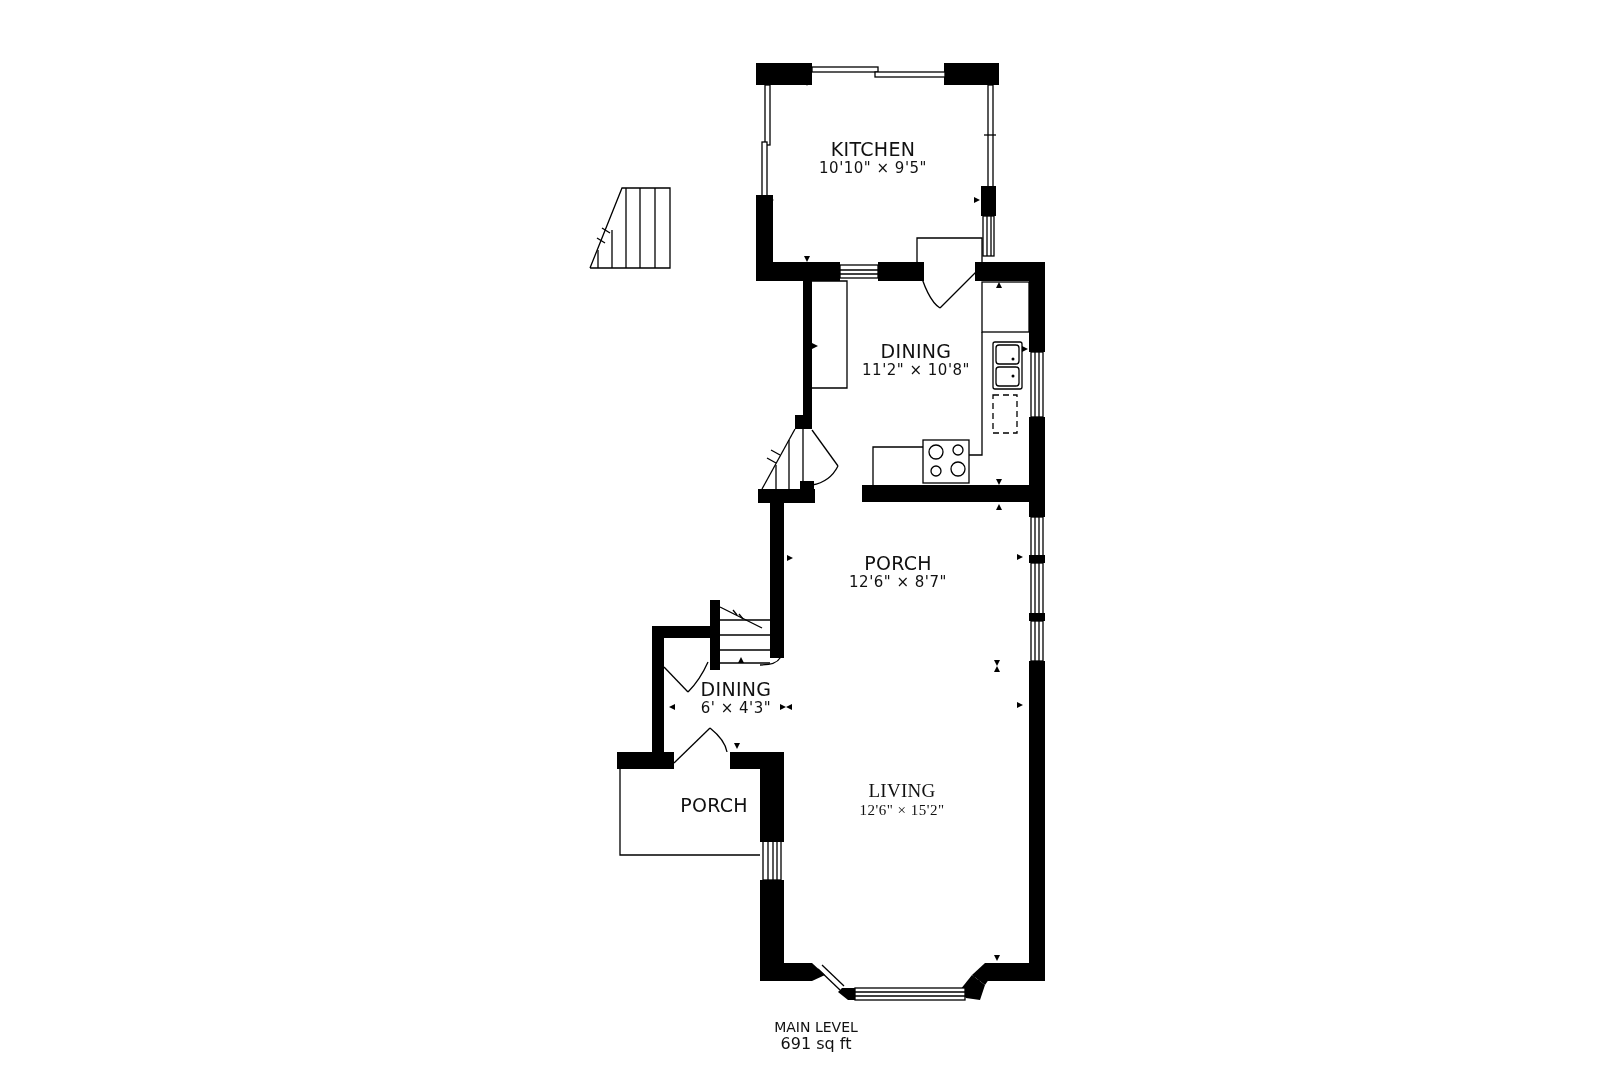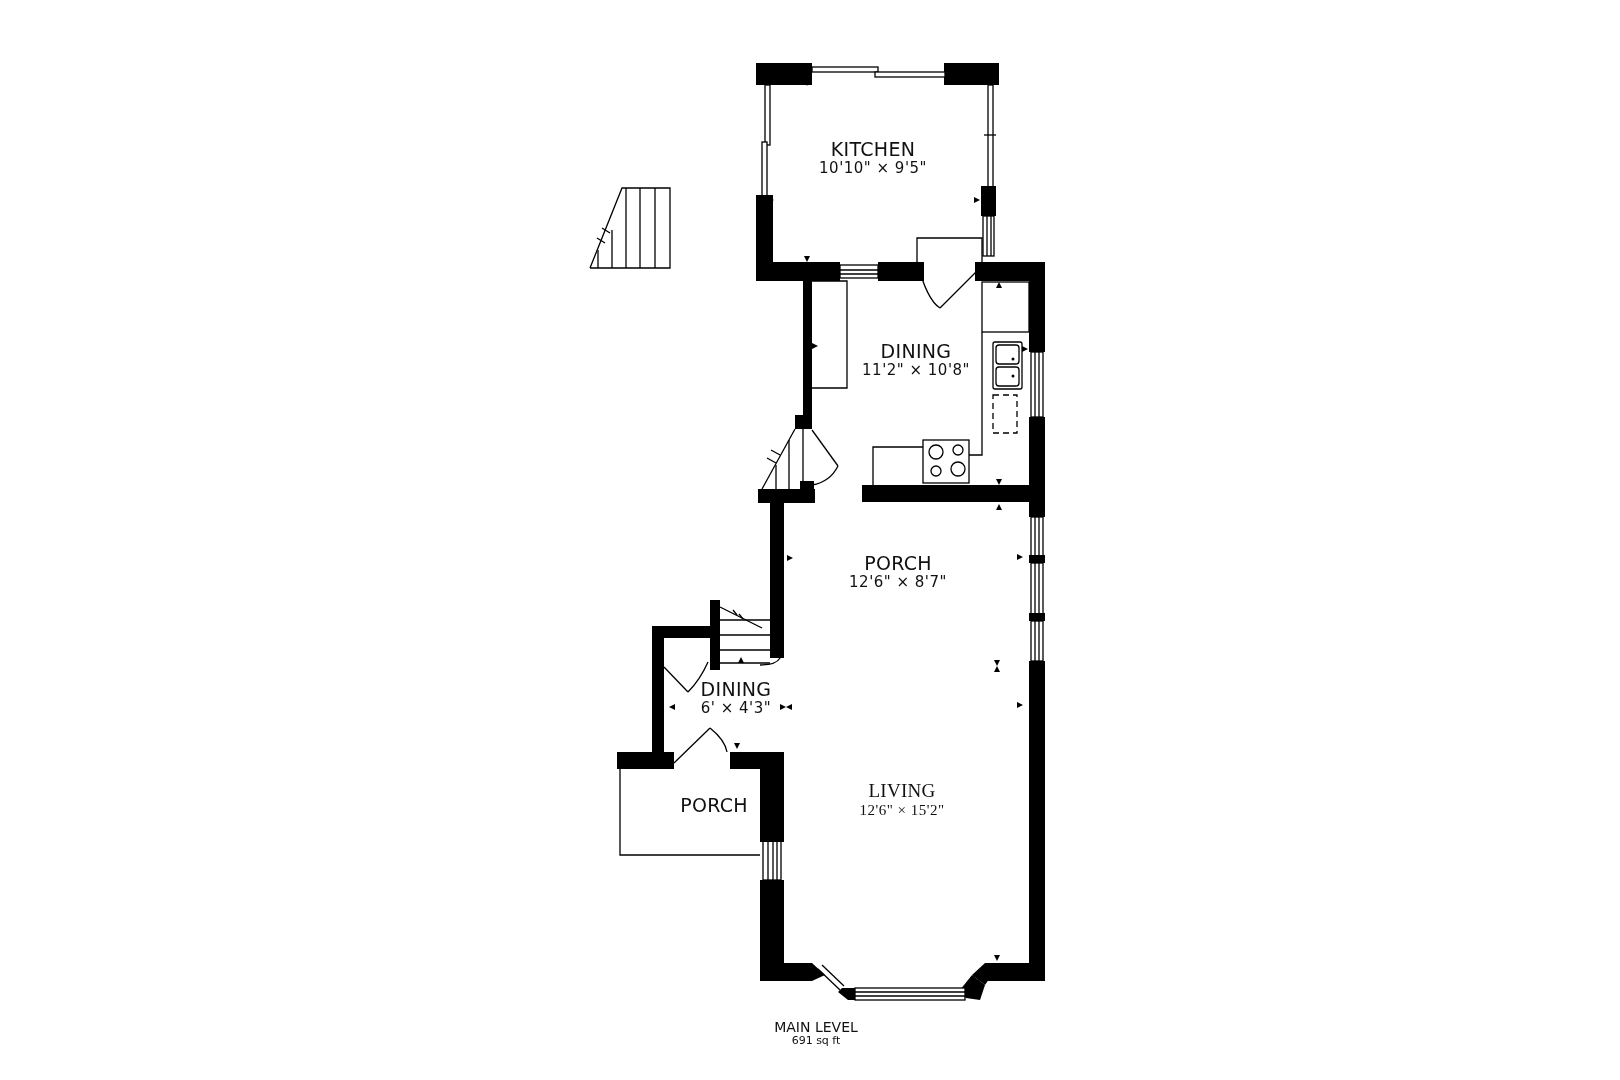--- a/index.html
+++ b/index.html
@@ -5,21 +5,21 @@
   html, body { margin: 0; padding: 0; background: #ffffff; }
   body { width: 1620px; height: 1080px; position: relative; overflow: hidden; font-family: "DejaVu Sans", sans-serif; }
   #plan { position: absolute; left: 0; top: 0; width: 1620px; height: 1080px; }
   .wall { fill: #000; }
   .thin { stroke: #000; stroke-width: 1.3; fill: none; }
   .thinw { stroke: #000; stroke-width: 1.3; fill: #fff; }
   .lbl { position: absolute; transform: translateX(-50%); text-align: center; color: #111; white-space: nowrap; line-height: 1.1; }
   .room-name { font-size: 19px; letter-spacing: 0.3px; }
   .room-dim { font-size: 15px; letter-spacing: 0.5px; }
   .level-name { font-size: 14px; }
-  .level-area { font-size: 11px; }
+  .level-area { font-size: 16px; }
 </style>
 </head>
 <body>
 
 <svg id="plan" viewBox="0 0 1620 1080" xmlns="http://www.w3.org/2000/svg">
 
   <g>
     <polyline class="thin" points="590,268 622,188 670,188 670,268 590,268"></polyline>
     <line class="thin" x1="598" y1="268" x2="598" y2="250"></line>
     <line class="thin" x1="612" y1="268" x2="612" y2="230"></line>

